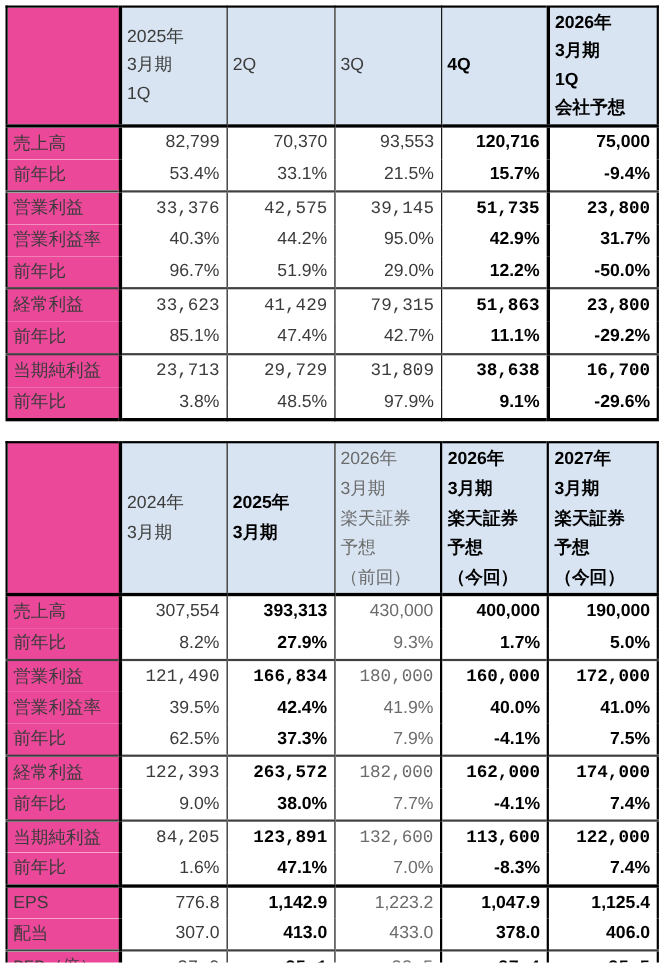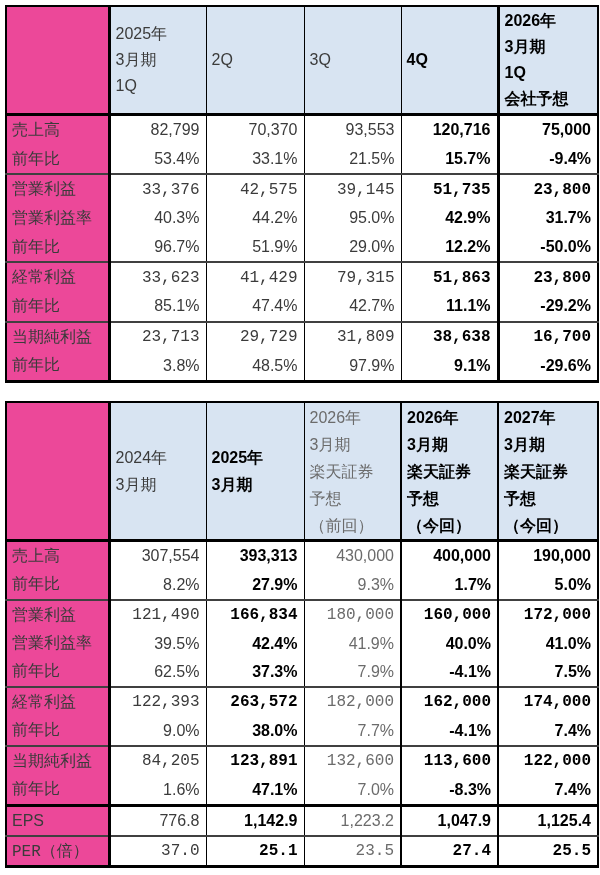--- a/index.html
+++ b/index.html
@@ -297,20 +297,28 @@
         <td class="c5 b">7.4%</td>
       </tr>
       <tr class="ss">
         <td class="c0 lbl">EPS</td>
         <td class="c1 n">776.8</td>
         <td class="c2 b">1,142.9</td>
         <td class="c3 g">1,223.2</td>
         <td class="c4 b">1,047.9</td>
         <td class="c5 b">1,125.4</td>
       </tr>
+      <tr>
+        <td class="c0 lbl">配当</td>
+        <td class="c1 n">307.0</td>
+        <td class="c2 b">413.0</td>
+        <td class="c3 g">433.0</td>
+        <td class="c4 b">378.0</td>
+        <td class="c5 b">406.0</td>
+      </tr>
       <tr class="gs">
         <td class="c0 lbl">PER（倍）</td>
         <td class="c1 n">37.0</td>
         <td class="c2 b">25.1</td>
         <td class="c3 g">23.5</td>
         <td class="c4 b">27.4</td>
         <td class="c5 b">25.5</td>
       </tr>
     </tbody>
   </table>

